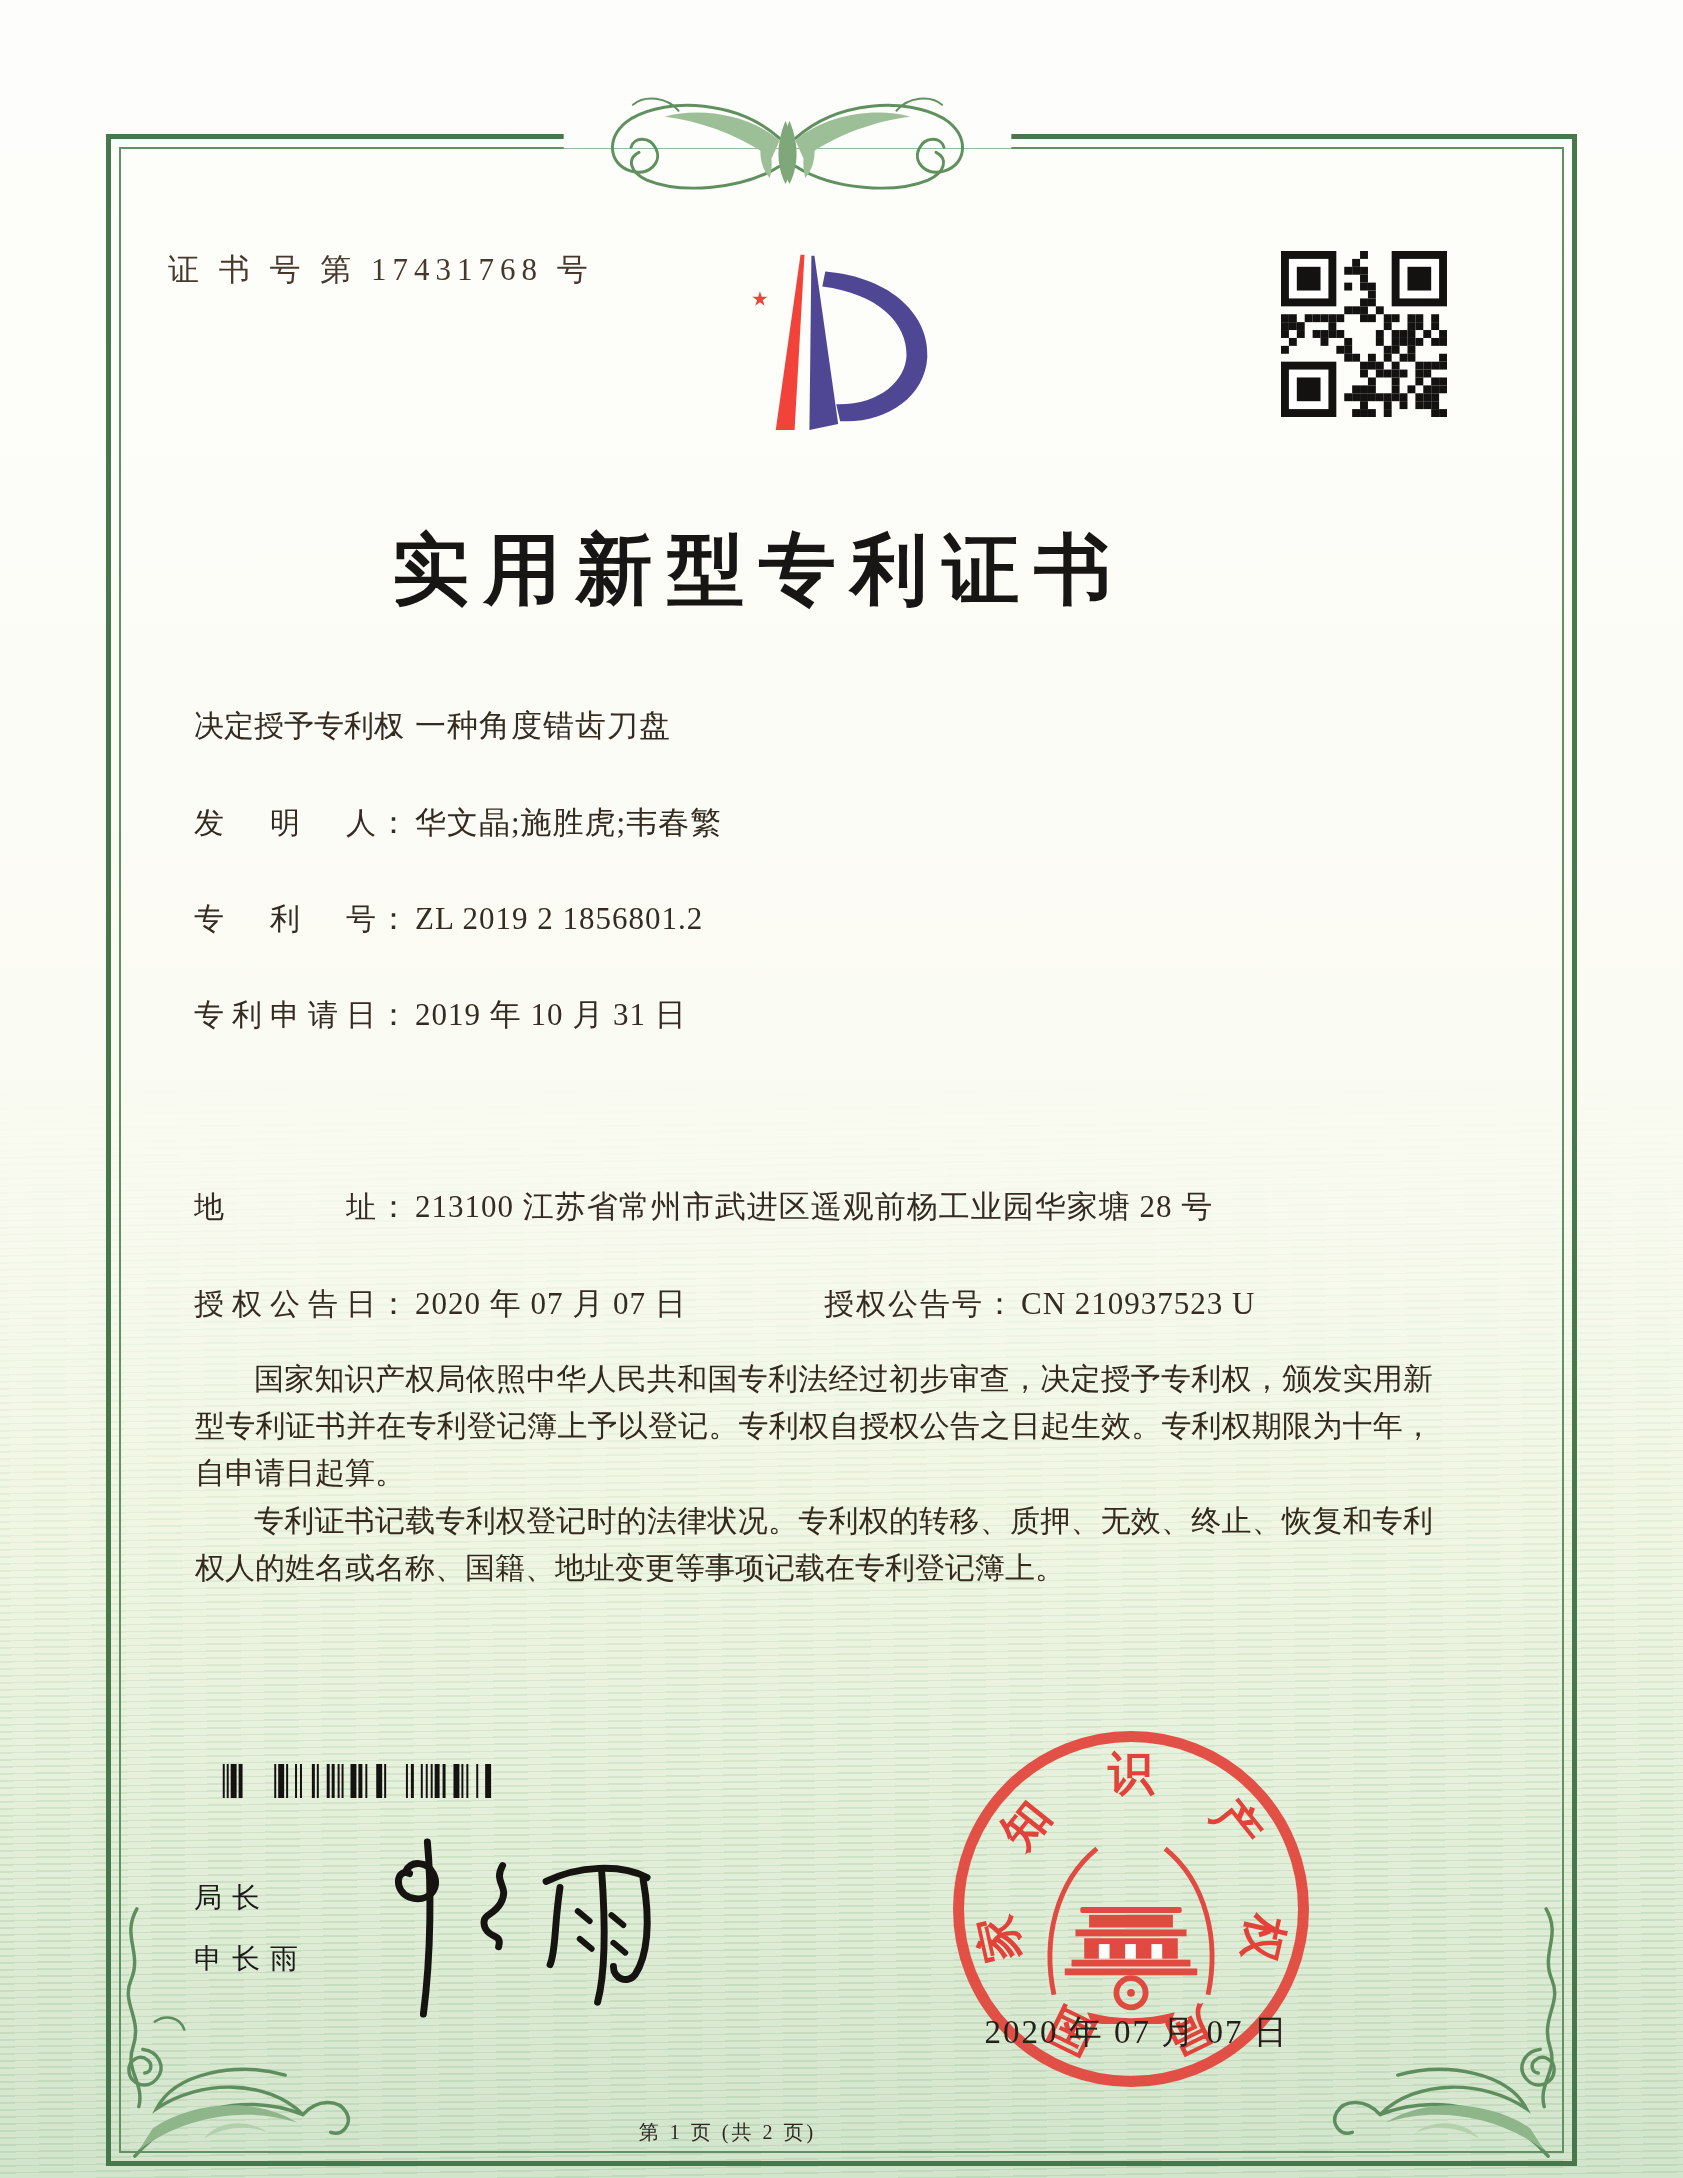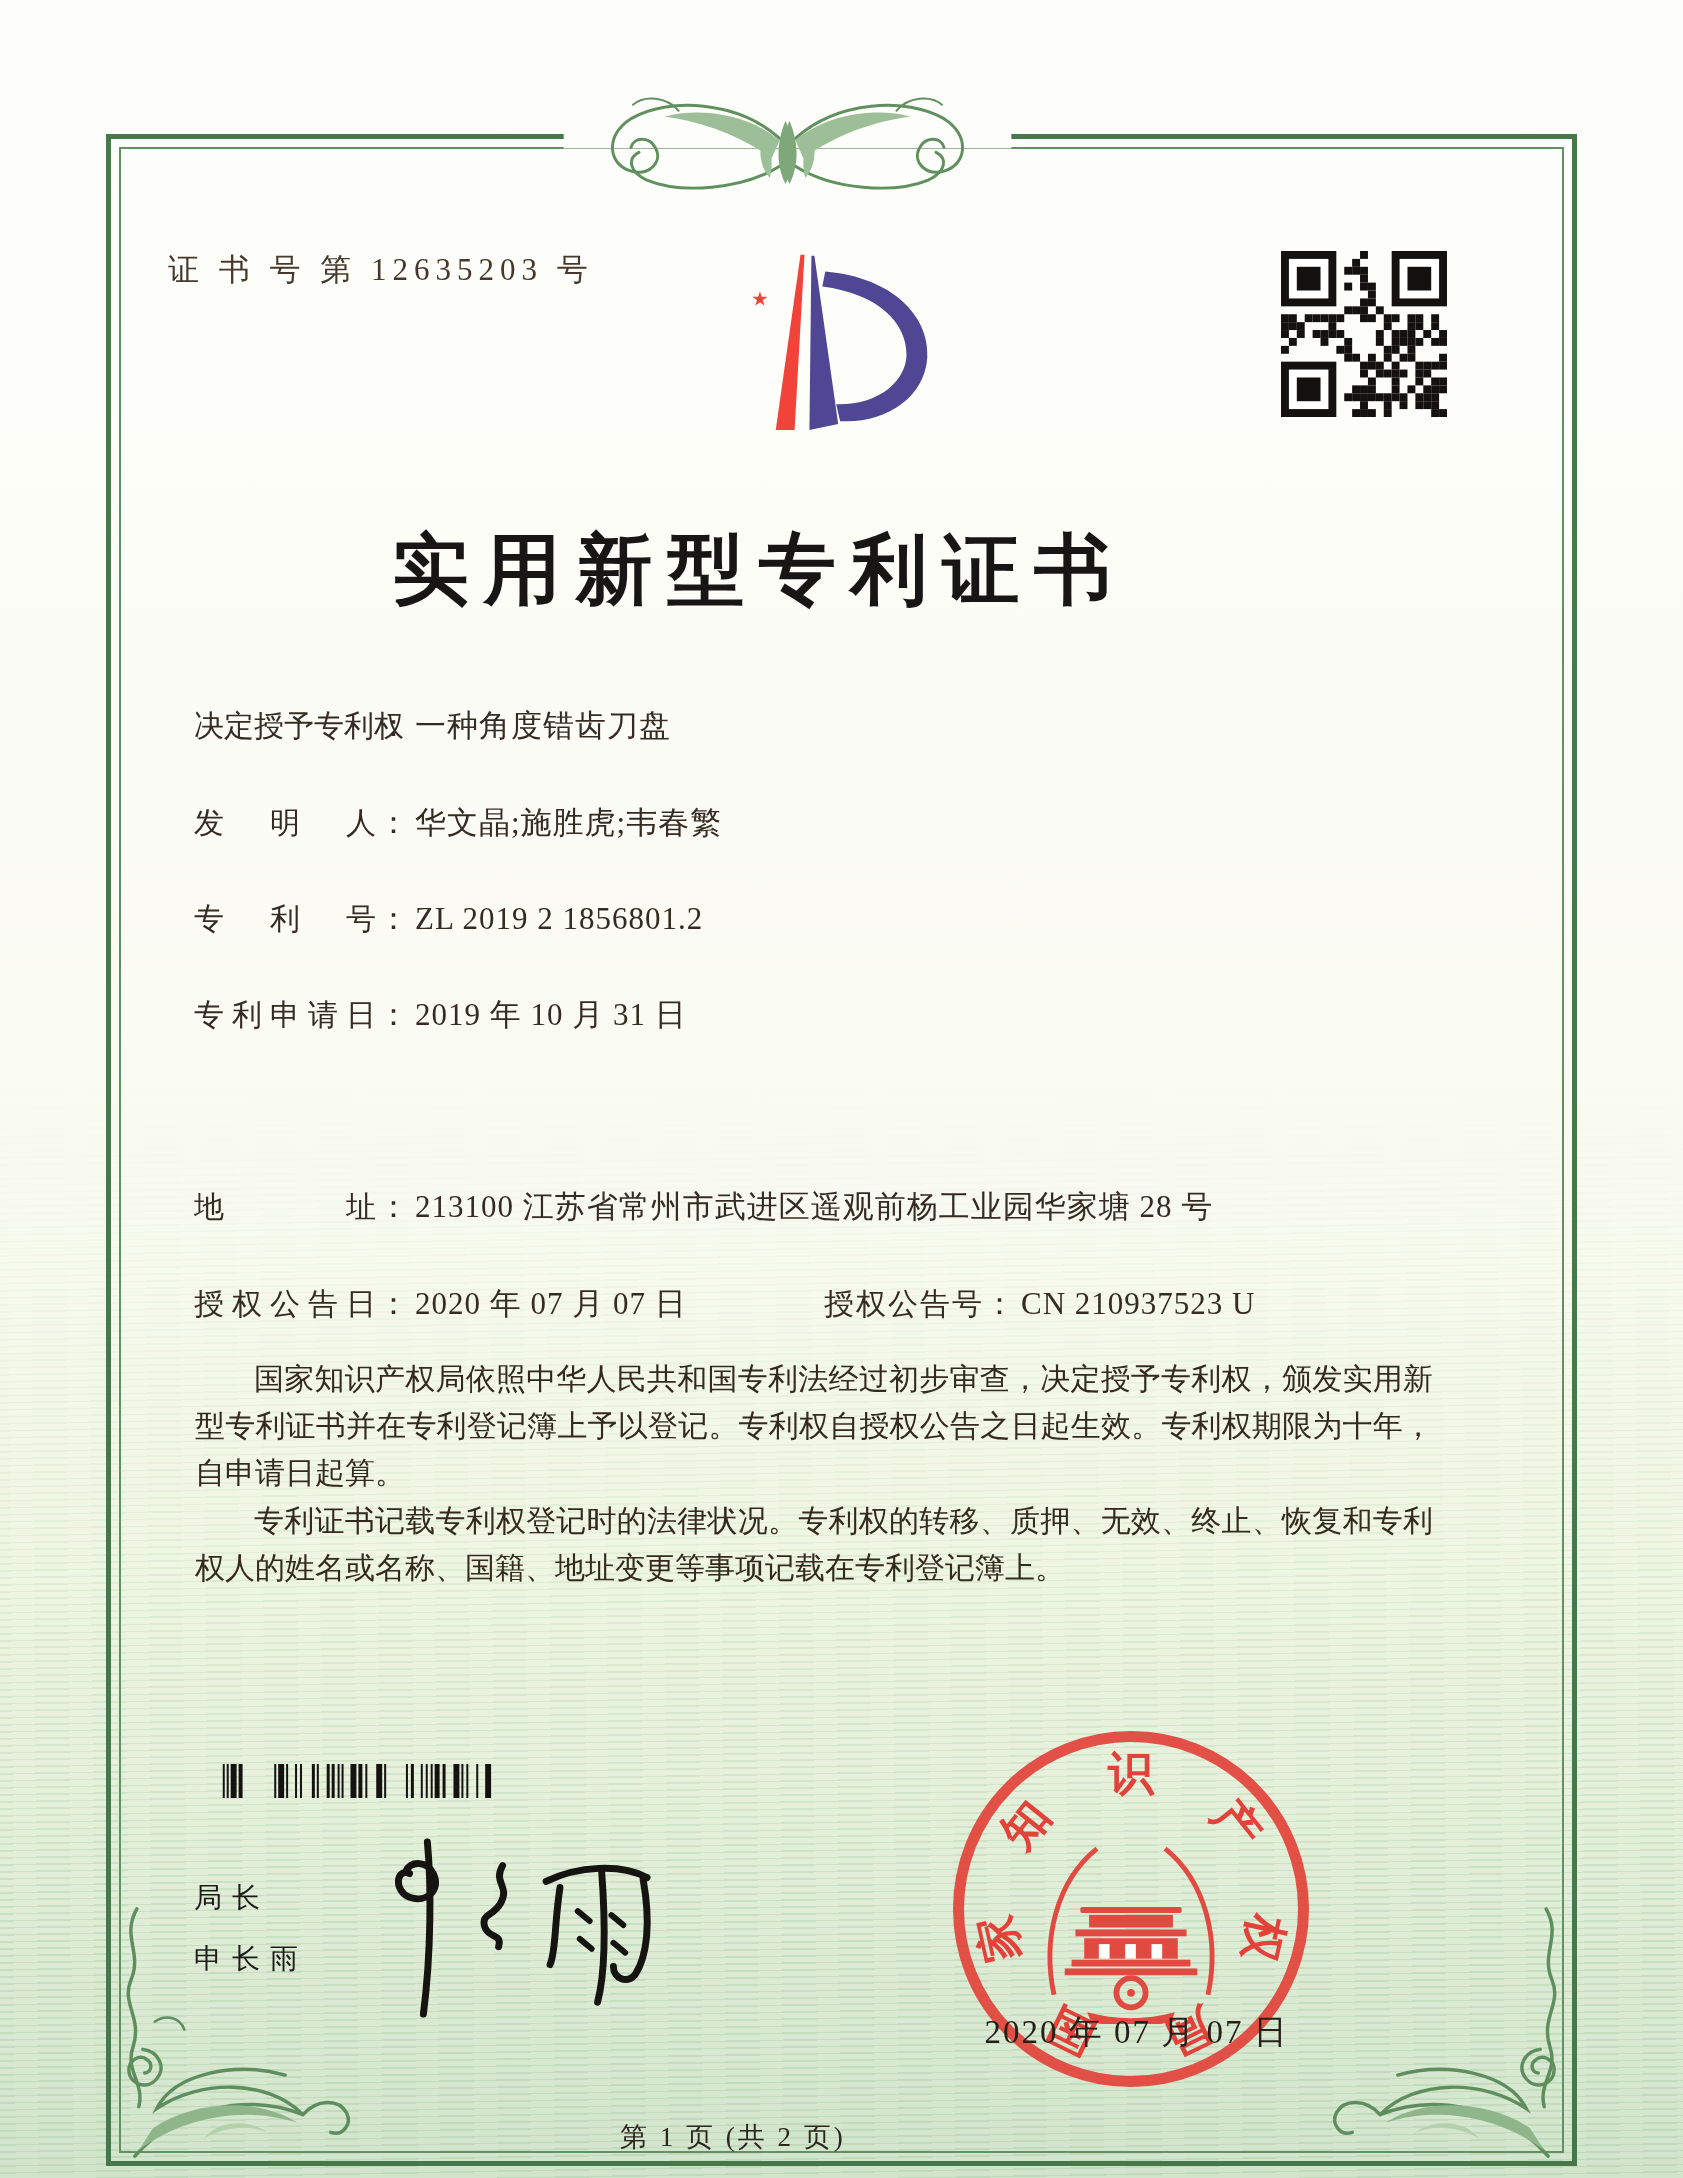--- a/index.html
+++ b/index.html
@@ -30,21 +30,21 @@
   .bodytext{position:absolute;left:194px;top:1354px;width:1240px;z-index:4;}
   .bodytext p{margin:1px;font-size:30px;line-height:47px;text-align:justify;text-indent:59px;color:#33291d;}
   .barcode{position:absolute;left:198px;top:1764px;width:303px;height:34px;z-index:4;}
   .officer{position:absolute;left:194px;z-index:4;font-family:"Liberation Sans","DejaVu Sans",sans-serif;color:#1d1b19;font-size:28px;letter-spacing:10px;}
   .signature{position:absolute;left:366px;top:1824px;width:287px;height:203px;z-index:5;}
   .seal{position:absolute;left:953px;top:1731px;width:356px;height:356px;z-index:5;}
   .seal-circle{position:absolute;left:0;top:0;width:356px;height:356px;border:11px solid #e2423a;border-radius:50%;box-sizing:border-box;opacity:.92;}
   .sealch{position:absolute;left:50%;top:50%;font-size:46px;font-weight:700;color:#e2423a;line-height:1;}
   .seal-emblem{position:absolute;left:75px;top:63px;width:206px;height:230px;opacity:.95;}
   .seal-date{position:absolute;left:980px;top:2010px;width:313px;text-align:center;font-size:33px;letter-spacing:2px;color:#26201a;z-index:6;}
-  .pfooter{position:absolute;left:620px;top:2119px;width:317px;text-align:left;font-size:27px;letter-spacing:3px;color:#2c2620;z-index:4;}
+  .pfooter{position:absolute;left:569px;top:2119px;width:317px;text-align:center;font-size:20px;letter-spacing:3px;color:#2c2620;z-index:4;}
   svg{display:block;}
 </style>
 </head>
 <body>
 
 <div class="page">
 
   <div class="waves"></div>
   <div class="frame-outer"></div>
   <div class="frame-inner"></div>
@@ -77,21 +77,21 @@
     <g fill="none" stroke="#5e8d5e" stroke-width="3.5" stroke-linecap="round">
       <path d="M28,6 C12,34 34,50 22,78 C12,102 34,116 24,146 C16,170 36,182 30,206"></path>
       <path d="M34,148 c16,2 24,18 14,30 c-9,11 -27,6 -28,-8 c-1,-11 11,-18 19,-11 c5,4 4,12 -3,13"></path>
       <path d="M26,256 C70,206 140,192 196,214 C160,178 92,178 48,208 C66,172 128,160 178,174"></path>
       <path d="M30,250 C78,214 140,206 190,222 C150,196 84,200 44,228 Z" fill="#8fb58b" stroke="none"></path>
       <path d="M96,238 C116,226 142,224 160,232 C140,218 110,220 96,238 Z" fill="#b4d0ad" stroke="none"></path>
       <path d="M196,214 c14,-16 36,-16 44,-2 c6,12 -4,24 -16,20"></path>
     </g>
   </svg>
 
-  <div class="cert-no">证 书 号 第 12635203 号</div>
+  <div class="cert-no">证 书 号 第 17431768 号</div>
 
   <svg class="logo" viewBox="0 0 320 240">
     <g fill="#f2433b">
       <path id="star" d="M0,-1 L0.588,0.809 L-0.951,-0.309 L0.951,-0.309 L-0.588,0.809 Z" transform="translate(117,90) scale(8)"></path>
       <use href="#star" transform="translate(80,118) scale(9) rotate(10)"></use>
       <use href="#star" transform="translate(118,134) scale(16) rotate(-8)"></use>
       <use href="#star" transform="translate(62,163) scale(11) rotate(6)"></use>
       <use href="#star" transform="translate(104,194) scale(14) rotate(-6)"></use>
       <polygon points="158,45 162,45 152,222 133,222"></polygon>
     </g>

